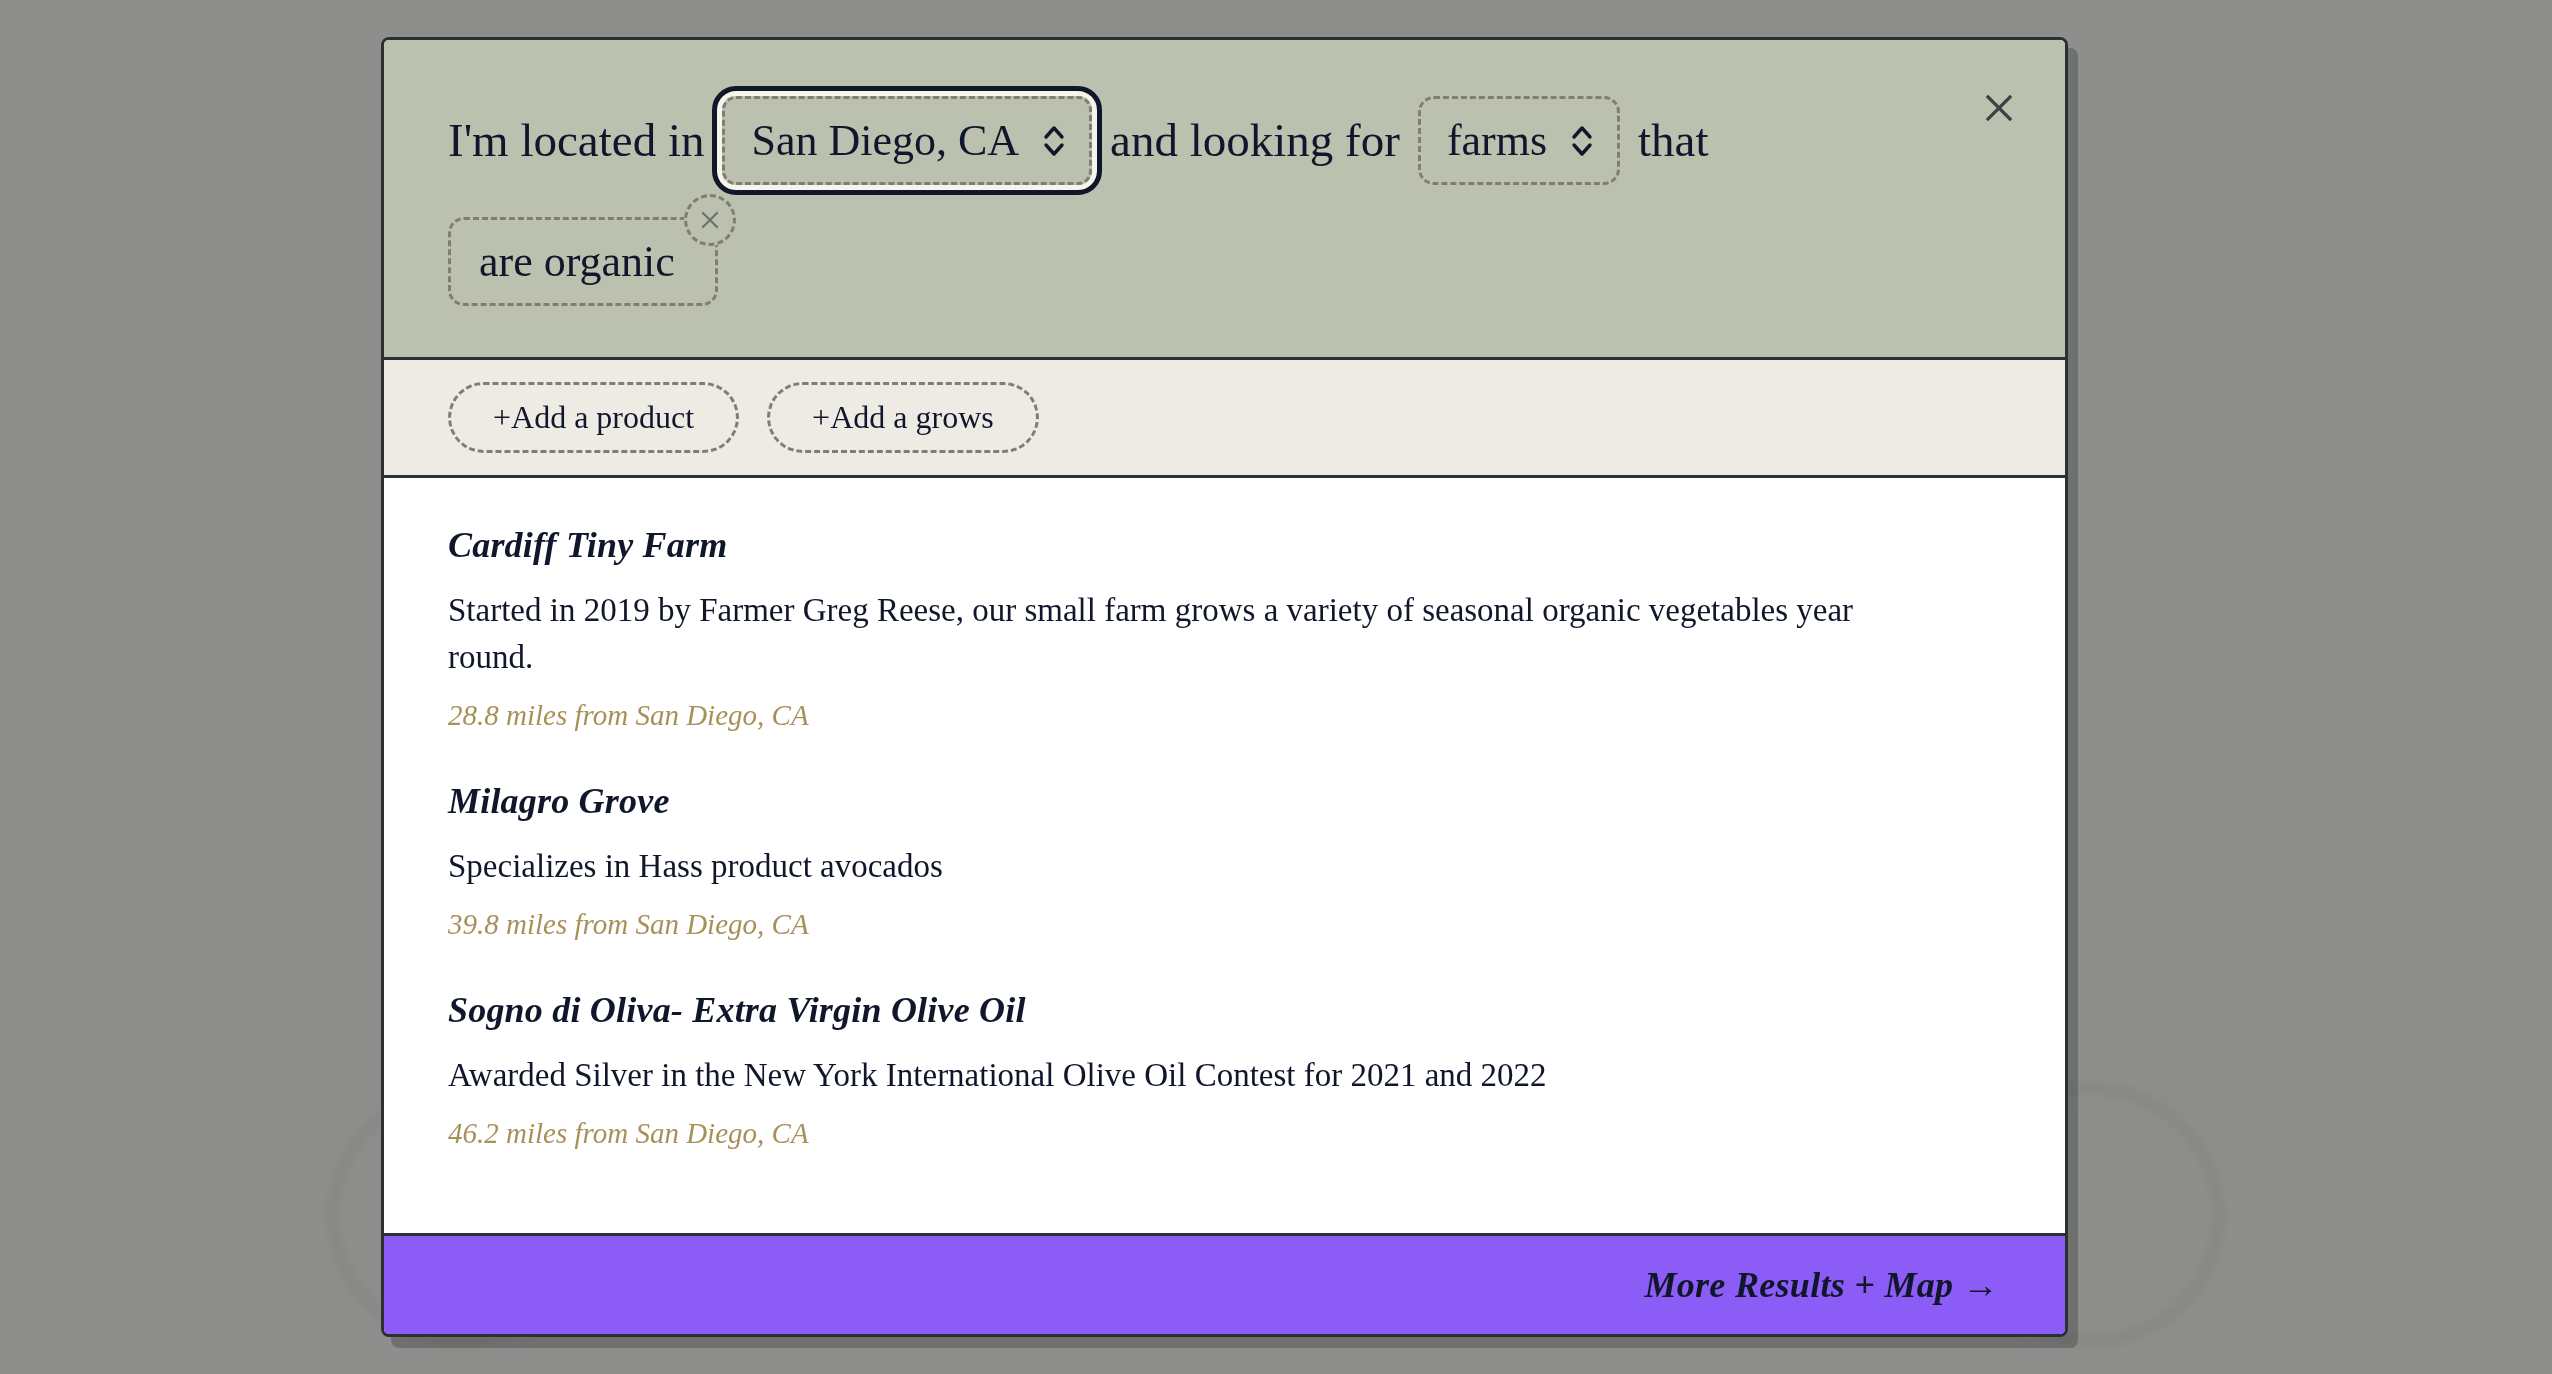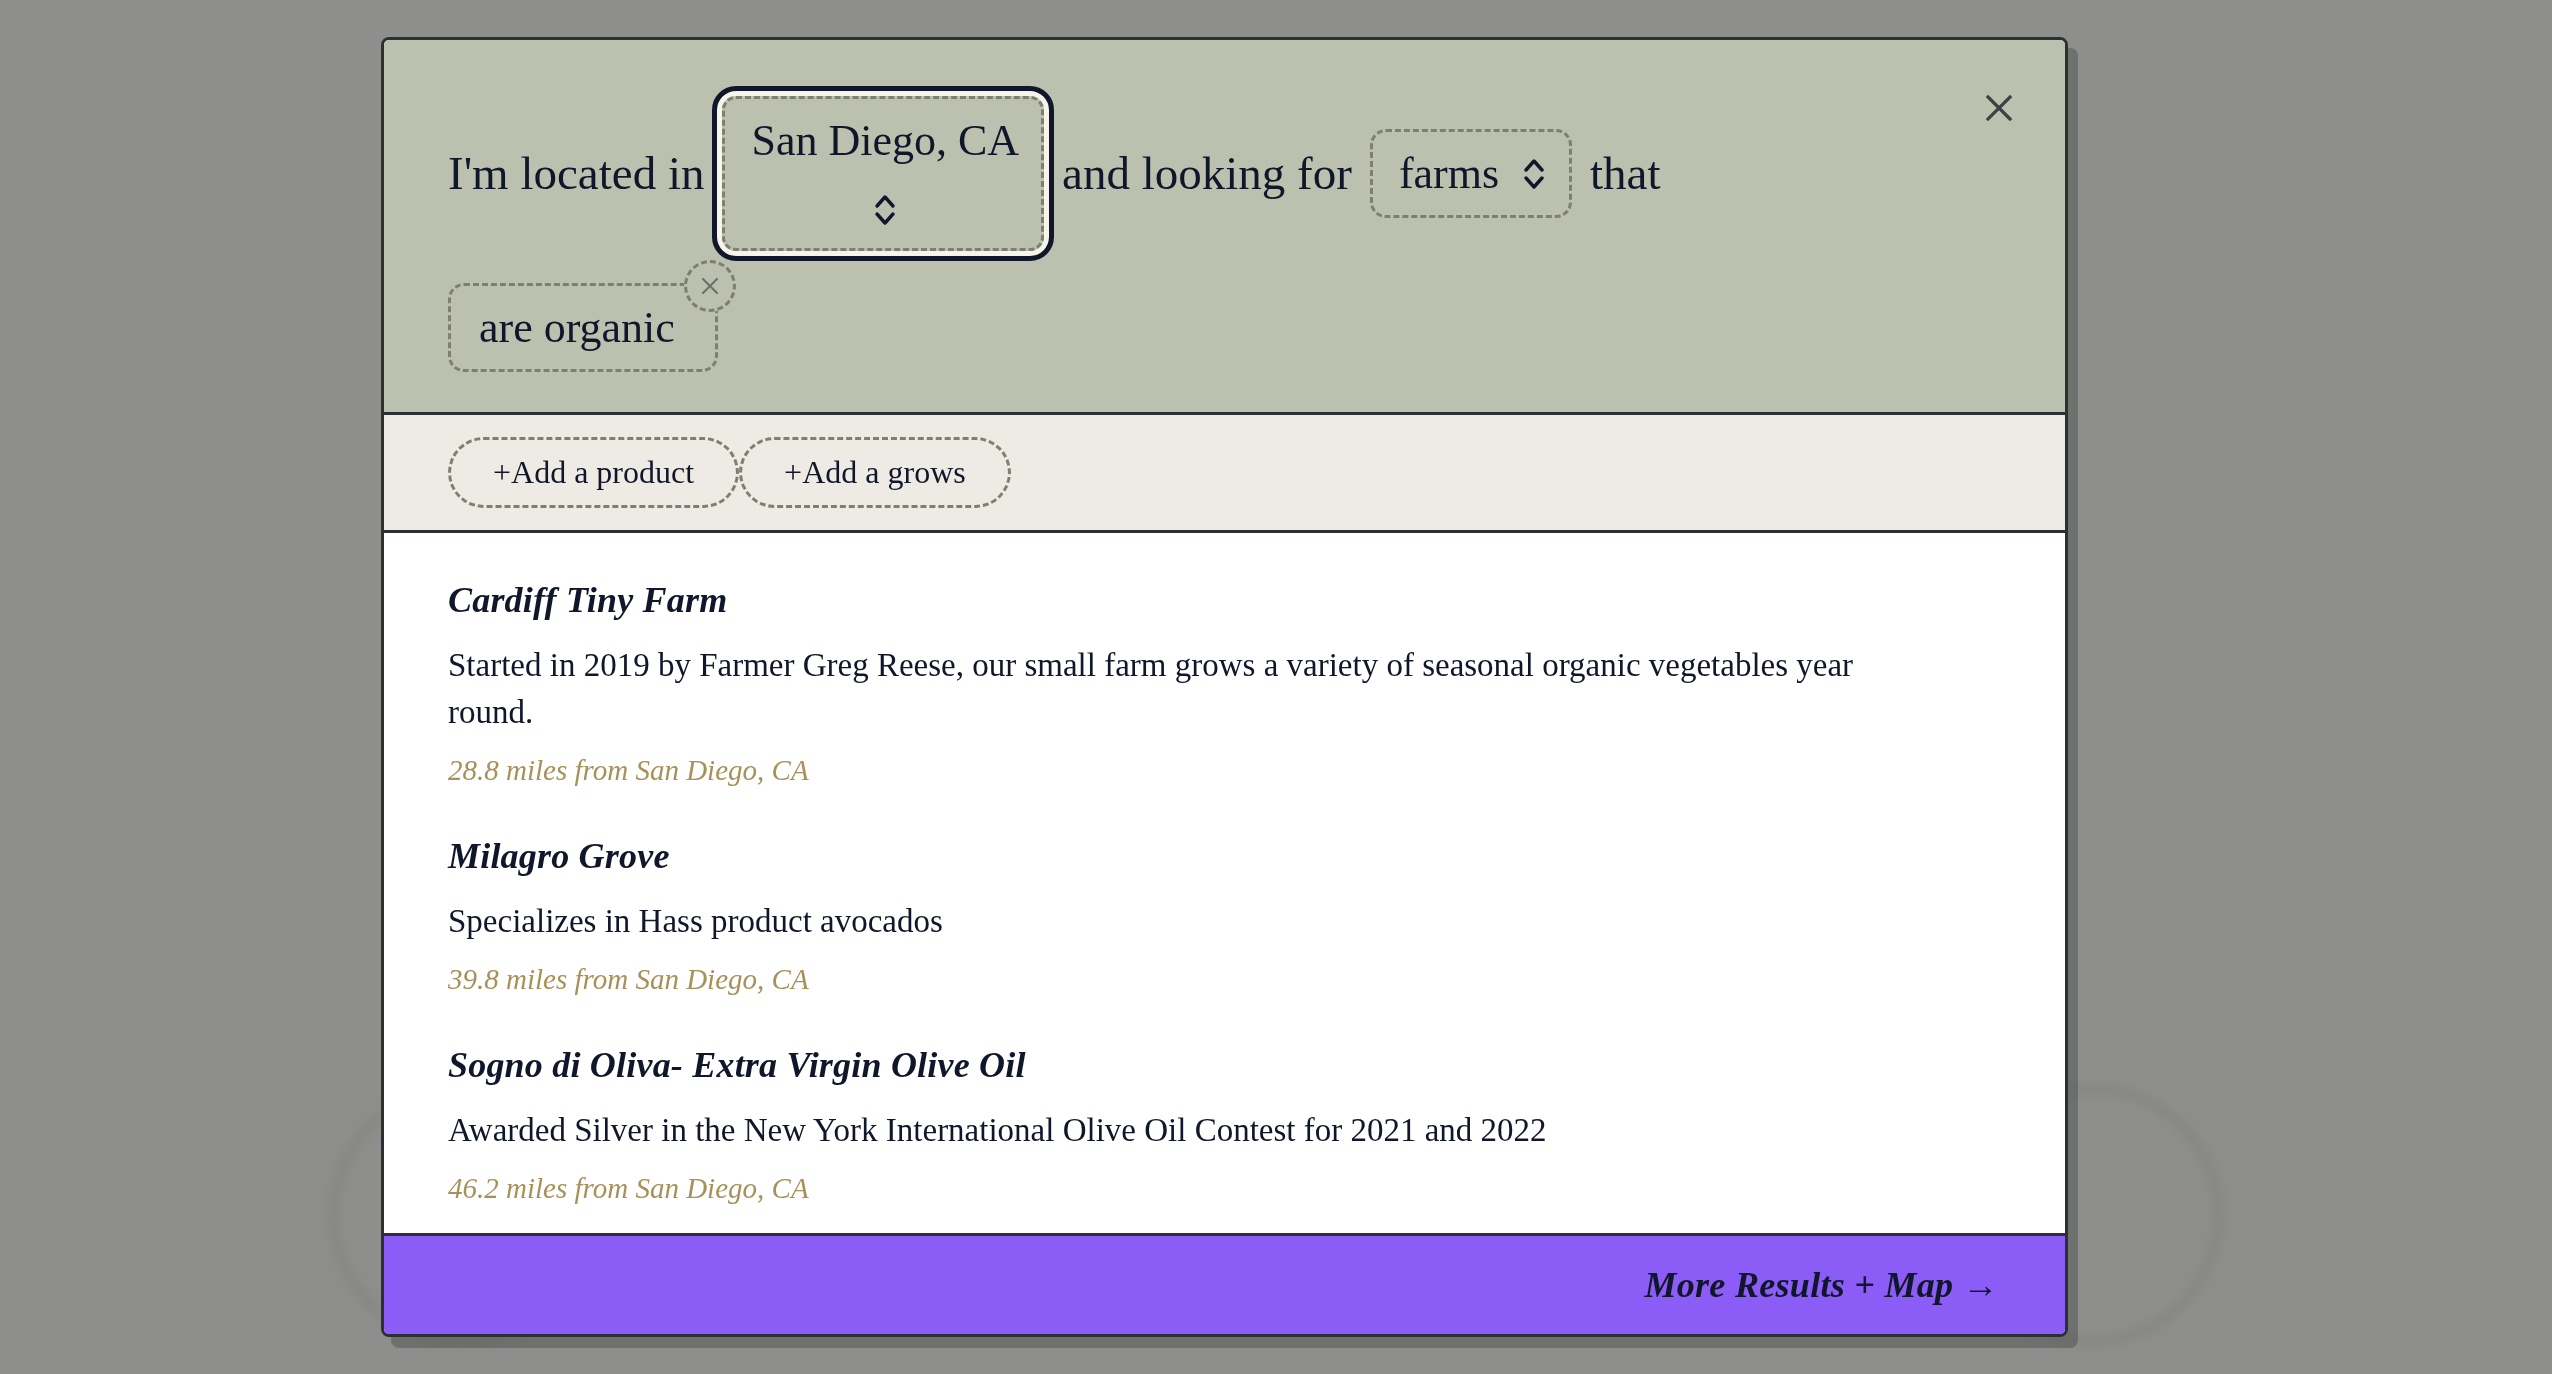--- a/index.html
+++ b/index.html
@@ -144,21 +144,20 @@
     font-family: "Liberation Serif", "DejaVu Serif", serif;
     font-size: 44px;
     color: #11172b;
     white-space: nowrap;
   }
   .pill-select.focused {
     outline: 5px solid #11172b;
     outline-offset: 5px;
     box-shadow: 0 0 0 5px #f7f4ec;
     border-radius: 14px;
-    flex-direction: column;
   }
   .pill-select .stepper { display: inline-block; line-height: 0; }
 
   
   .chip-wrap {
     position: relative;
     display: inline-flex;
     margin-top: 4px;
   }
   .chip {
@@ -190,20 +189,21 @@
     padding: 0;
   }
 
   
   .toolbar {
     background: #eeebe4;
     border-bottom: 3px solid #2b3133;
     padding: 22px 64px;
     display: flex;
     align-items: center;
+    gap: 28px;
   }
   .add-btn {
     background: transparent;
     border: 3px dashed #7c7f72;
     border-radius: 999px;
     padding: 14px 42px;
     font-family: "Liberation Serif", "DejaVu Serif", serif;
     font-size: 32px;
     color: #11172b;
     cursor: pointer;

